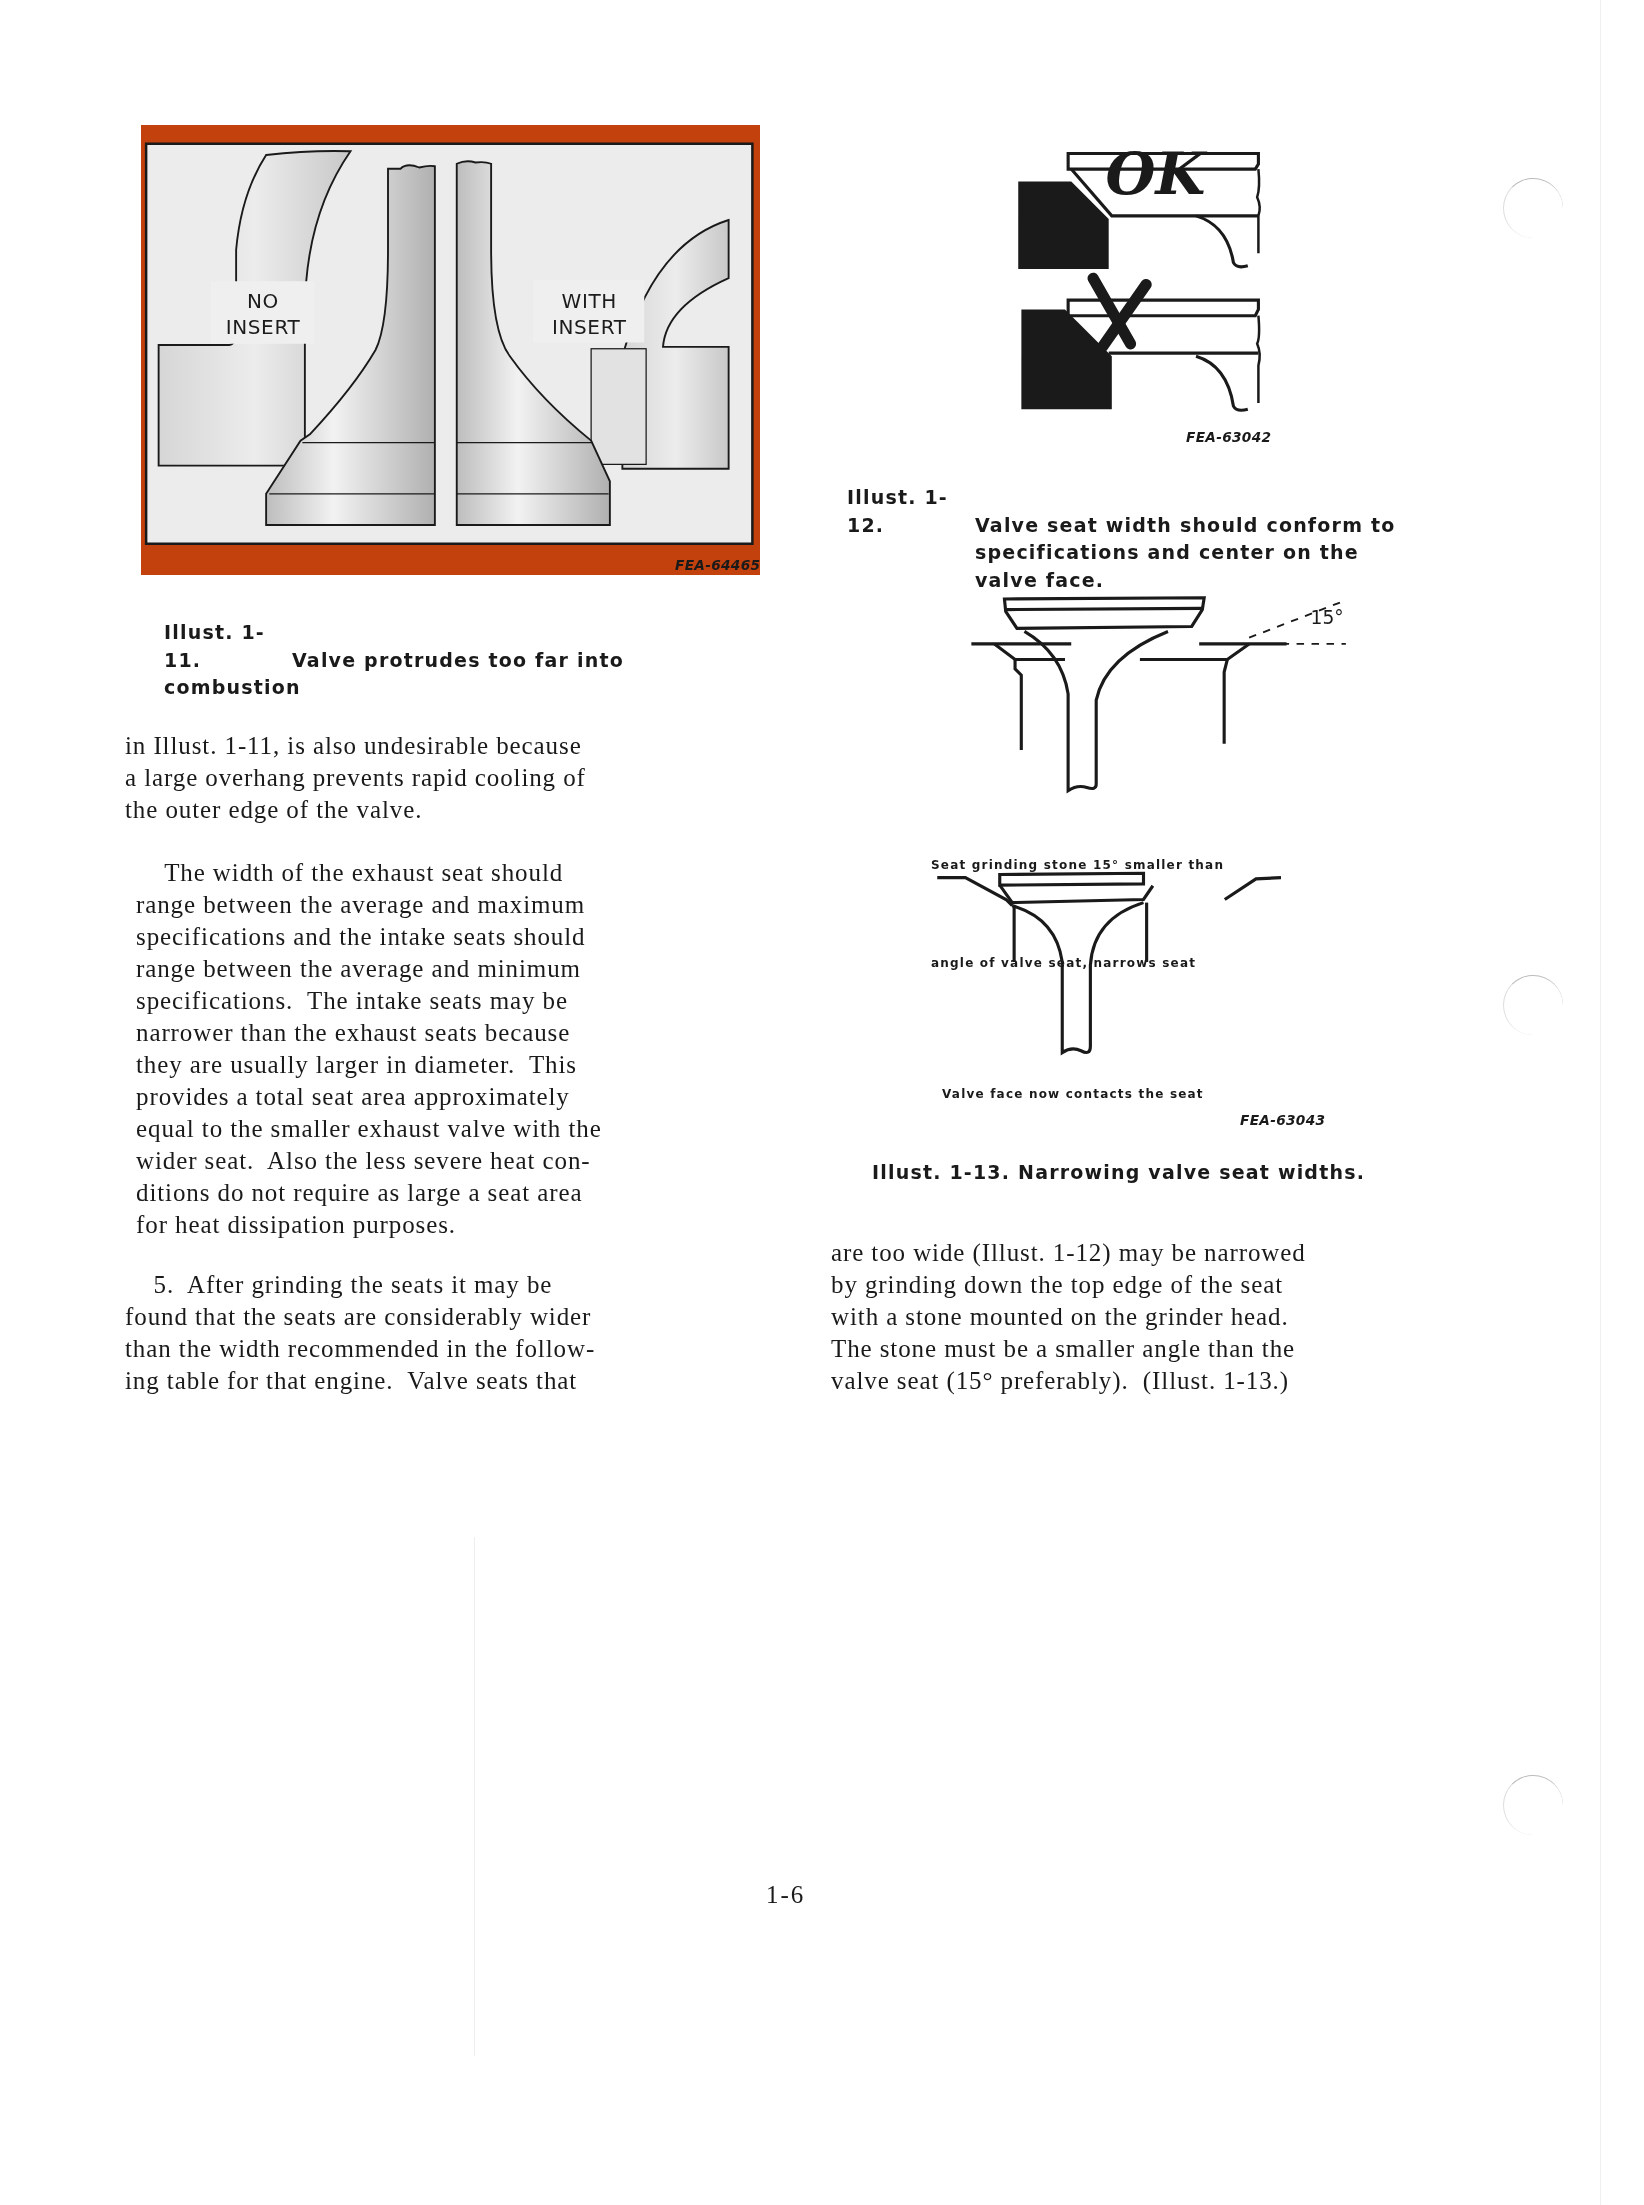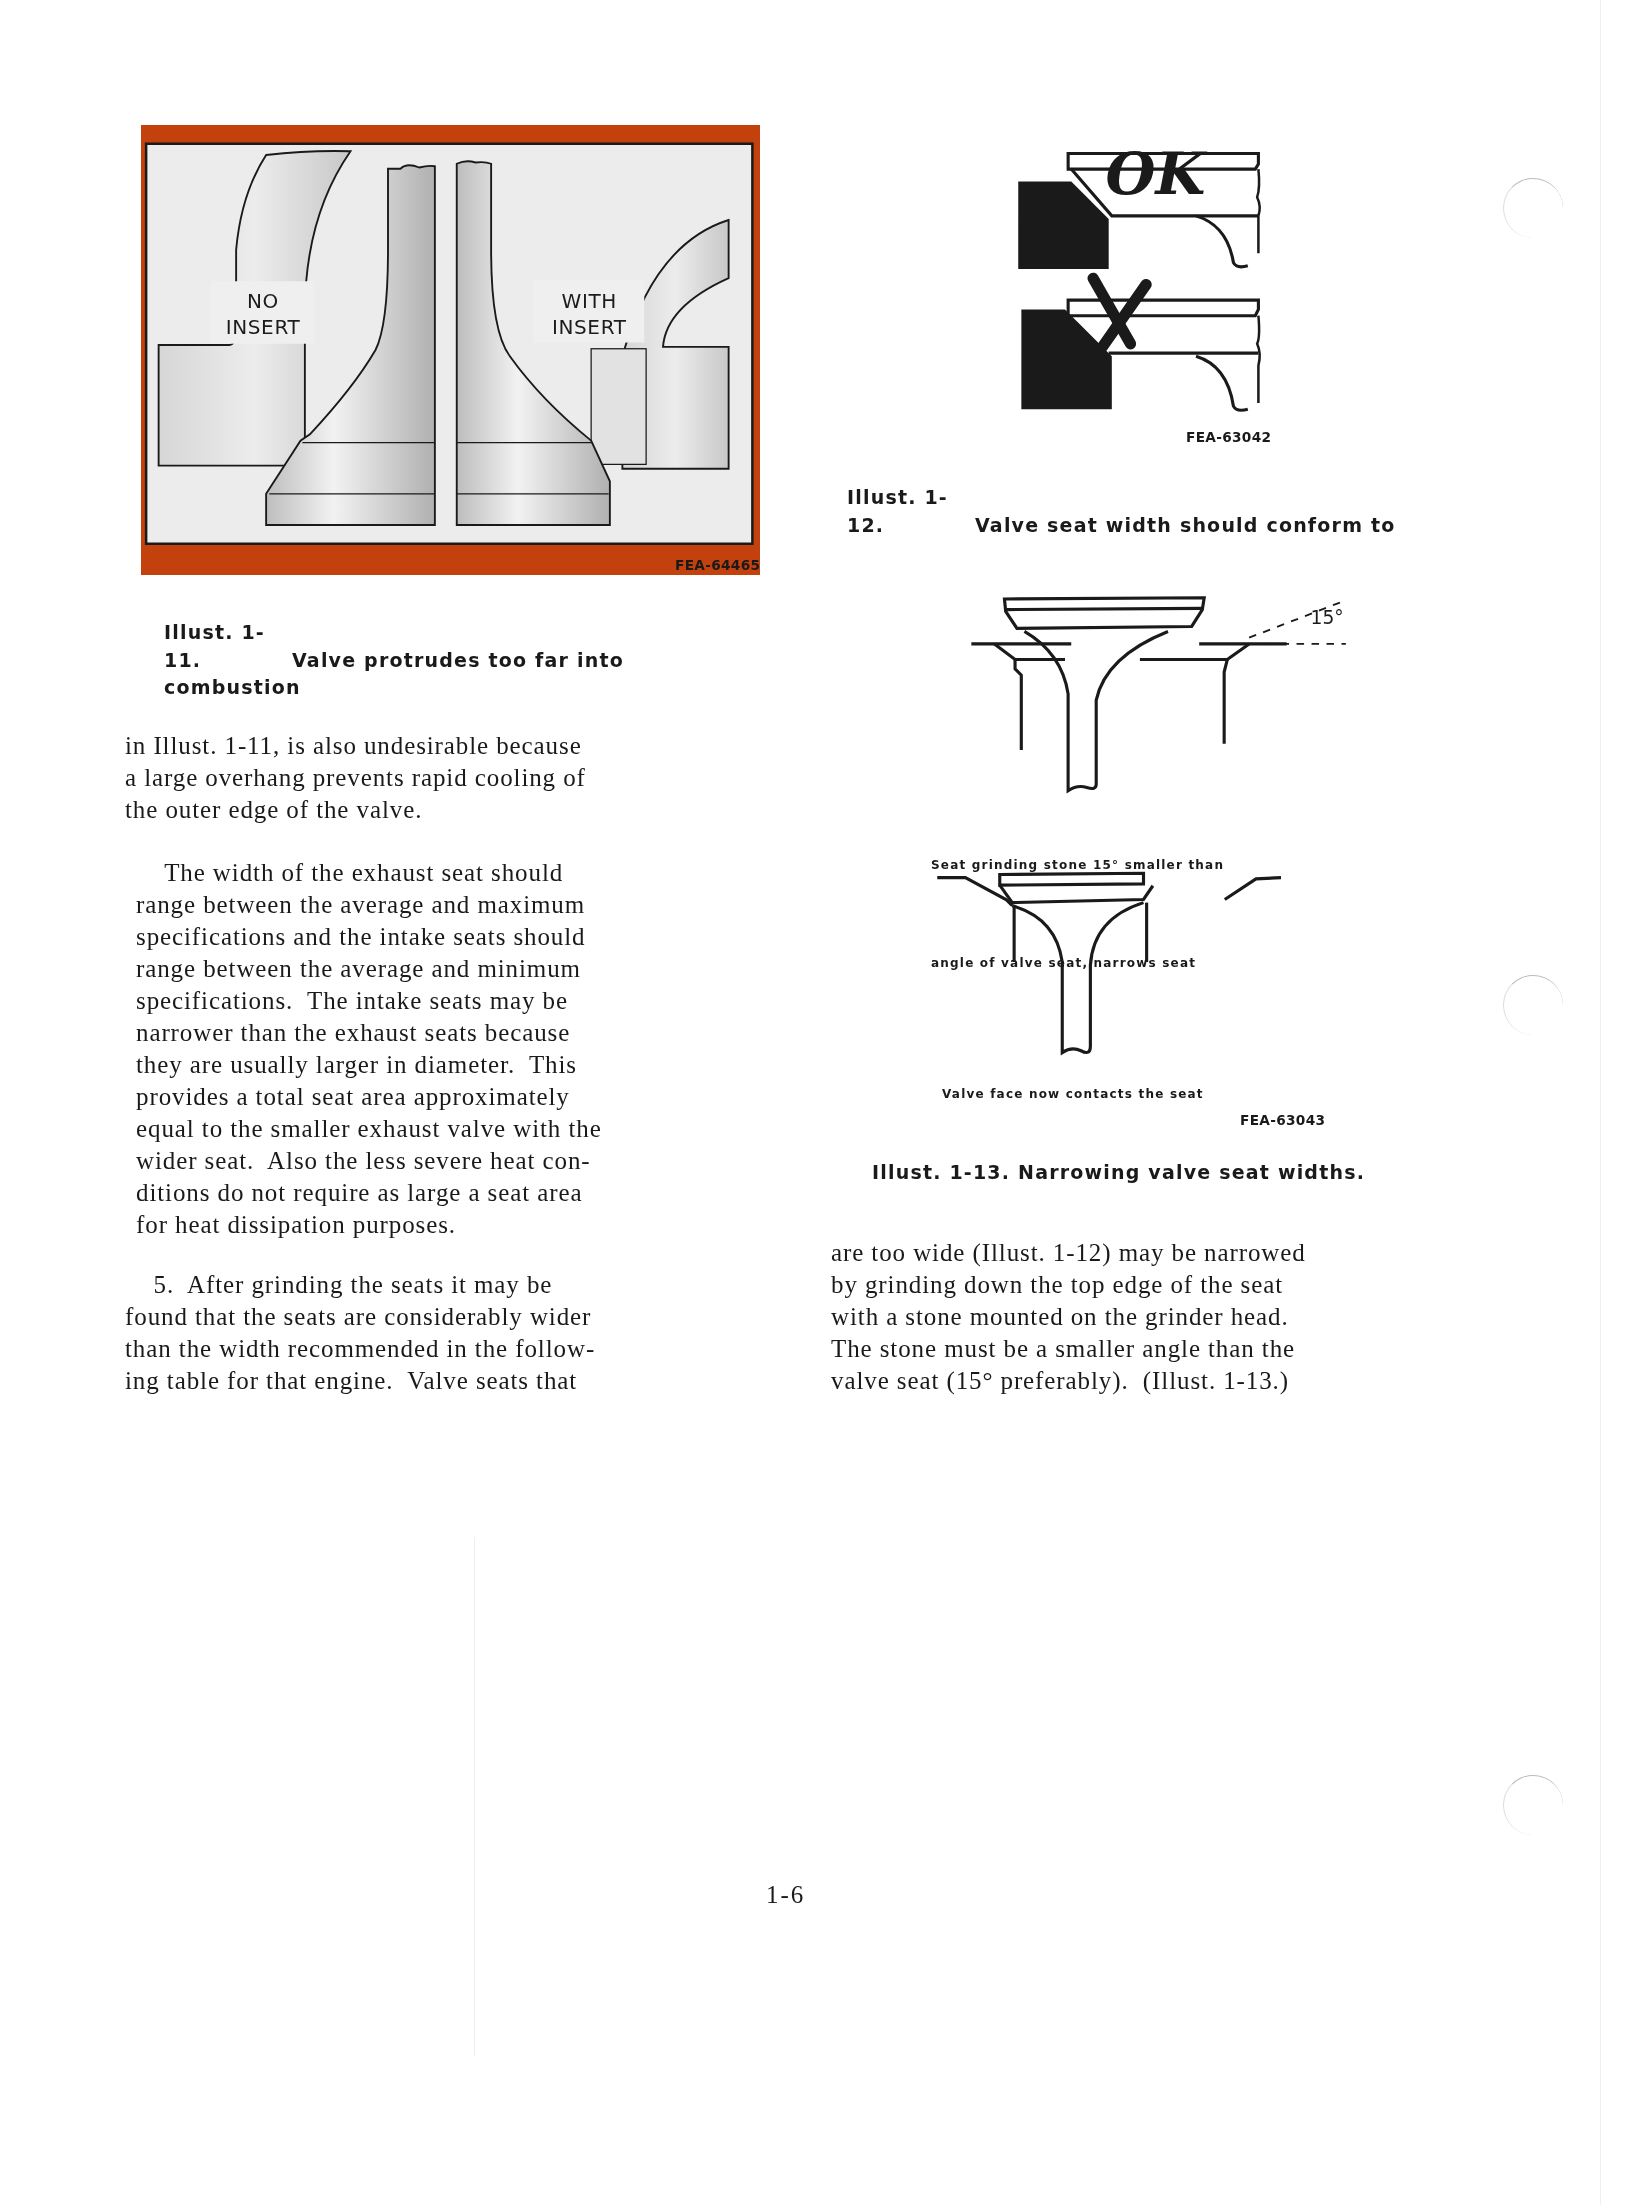--- a/index.html
+++ b/index.html
@@ -8,21 +8,21 @@
   .sans { font-family: "DejaVu Sans", "Liberation Sans", sans-serif; color: #1a1a1a; }
   .abs { position: absolute; }
 
   
   .body-text { font-size: 25px; line-height: 32px; letter-spacing: 0.9px; white-space: pre; }
 
   
   .caption { font-size: 19px; line-height: 27.5px; letter-spacing: 1.2px; font-weight: bold; }
   .caption .num { display: inline-block; width: 128px; }
   .caption .cont { padding-left: 128px; display: block; }
-  .fig-id { font-size: 13.7px; font-weight: bold; letter-spacing: 0.3px; }
+  .fig-id { font-size: 13.7px; font-style: italic; font-weight: bold; letter-spacing: 0.3px; }
   .fig-sub { font-size: 12px; line-height: 32.5px; letter-spacing: 1.2px; font-weight: bold; white-space: pre; }
 
   
   #fig11 { left: 141px; top: 125px; width: 619px; height: 450px; background: #c2410c; }
   #fig11 svg { width: 100%; height: 100%; }
   .ins-label { font-family: "DejaVu Sans", sans-serif; font-size: 32px; fill: #1c1c1c; letter-spacing: 1px; }
 
   #fig12 { left: 1012px; top: 119px; width: 262px; height: 331px; }
   #fig13a { left: 962px; top: 575px; width: 387px; height: 219px; }
   #fig13b { left: 931px; top: 862px; width: 350px; height: 250px; }
@@ -103,20 +103,21 @@
     <g>
       <line x1="130" y1="255" x2="190" y2="360" stroke="#1a1a1a" stroke-width="18" stroke-linecap="round"></line>
       <line x1="215" y1="265" x2="145" y2="365" stroke="#1a1a1a" stroke-width="18" stroke-linecap="round"></line>
     </g>
   </svg>
 </div>
 <div class="abs sans fig-id" style="left:1186px; top:429px;">FEA-63042</div>
 
 <div class="abs sans caption" style="left:847px; top:484px; width:562px;">
   <span class="num">Illust. 1-12.</span><span>Valve seat width should conform to</span>
+  <span class="cont">specifications and center on the valve face.</span>
 </div>
 
 <div id="fig13a" class="abs">
   <svg viewBox="0 0 620 350" width="387" height="219">
     <g fill="none" stroke="#1a1a1a" stroke-width="5">
       <path d="M68 38 L388 36 L385 55 L368 82 L88 85 L70 58 Z"></path>
       <line x1="72" y1="55" x2="385" y2="53"></line>
       <path d="M100 90 Q160 125 170 190 L170 345 Q185 335 200 340 Q215 345 215 335 L215 200 Q230 130 330 90"></path>
       <path d="M15 110 L175 110 M380 110 L520 110"></path>
       <path d="M52 110 L85 135 L165 135 M285 135 L425 135 L460 110"></path>

